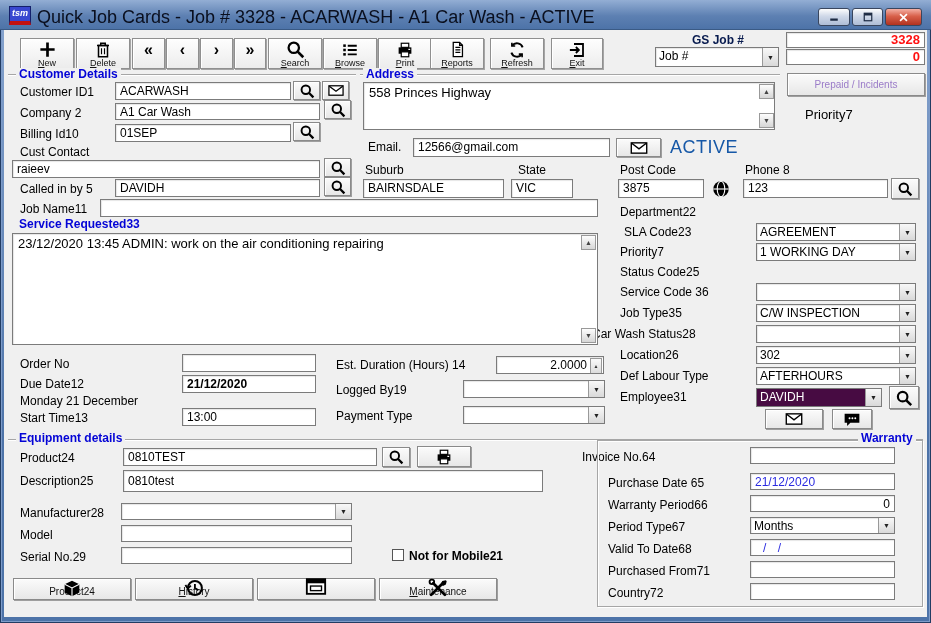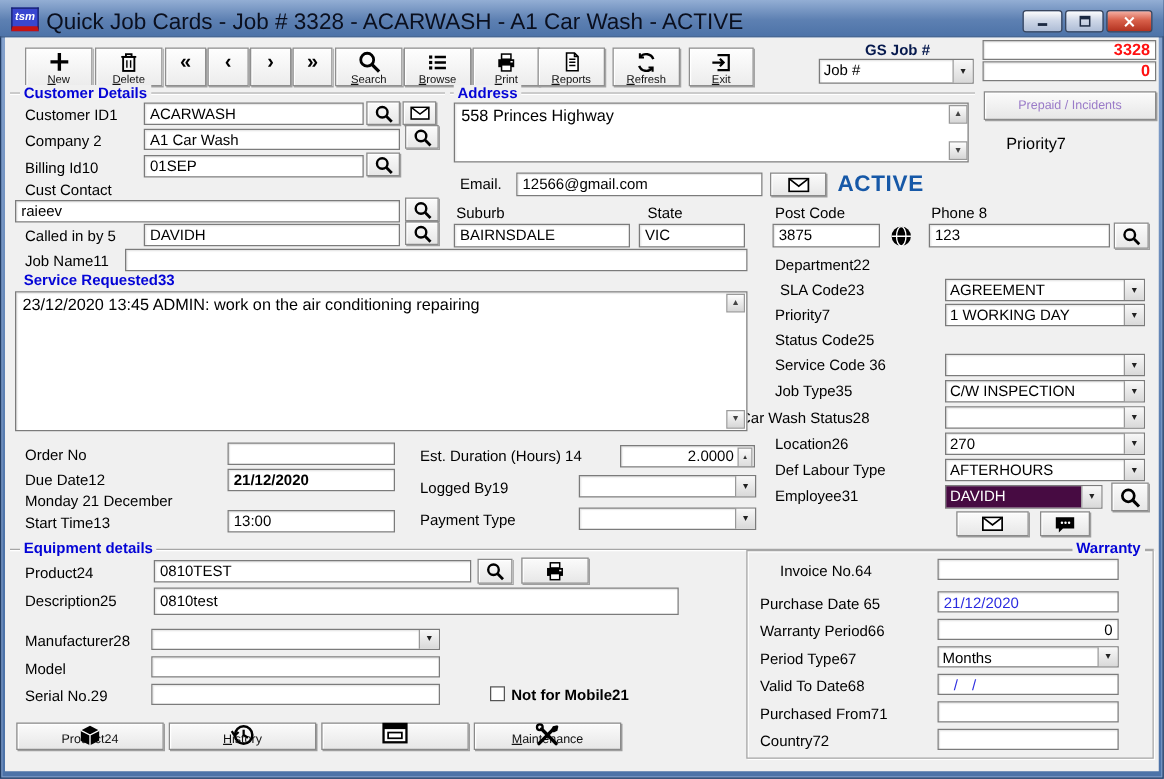--- a/index.html
+++ b/index.html
@@ -24,21 +24,21 @@
   .tbtn .ico{position:absolute;top:1px;left:0;right:0;height:19px;display:flex;align-items:center;justify-content:center}
   .tbtn .cap{position:absolute;bottom:0;left:0;right:0;text-align:center;font-size:9px;color:#111}
   .navg{font-size:16px;font-weight:bold;line-height:16px}
   .ddl{position:absolute;background:#fff;border:1px solid #7b7b7b;box-shadow:inset 1px 1px 1px rgba(0,0,0,.10);z-index:2;display:flex}
   .ddl .val{flex:1;padding:1px 3px;line-height:14px;overflow:hidden;white-space:nowrap}
   .ddl .dda{width:16px;background:linear-gradient(180deg,#f8f8f8,#d9d9d9);border-left:1px solid #999;font-size:7px;color:#222;display:flex;align-items:center;justify-content:center}
   .grn .val{background:var(--status-green,#9ef08a)}
   .pur .val{background:var(--employee-purple,#470b42);color:#fff}
   .red{color:var(--accent-red,#ff1111);font-weight:bold;text-align:right}
   .bluv{color:var(--value-blue,#2b2be0)}
-  .active-txt{position:absolute;font-size:18px;font-weight:700;color:var(--active-blue,#1658a7);letter-spacing:.5px;z-index:2}
+  .active-txt{position:absolute;font-size:18px;font-weight:400;color:var(--active-blue,#1658a7);letter-spacing:.5px;z-index:2}
   .spin{position:absolute;right:1px;top:1px;bottom:1px;width:12px;display:flex;flex-direction:column;z-index:3}
   .spin div{flex:1;background:linear-gradient(180deg,#fafafa,#dcdcdc);border:1px solid #999;font-size:5px;color:#333;display:flex;align-items:center;justify-content:center}
   .chk{position:absolute;width:12px;height:12px;background:#fff;border:1px solid #555;z-index:2}
   .fbtn{position:absolute;top:578px;width:118px;height:22px;background:linear-gradient(180deg,#fbfbfb,#e7e7e7);border:1px solid #8a8a8a;box-shadow:inset 1px 1px 0 #fff, 1px 1px 0 #9e9e9e;z-index:2}
   .fbtn .cap{position:absolute;bottom:2px;left:0;right:0;text-align:center;font-size:10px;color:#111;z-index:1}
   .fbtn .ico{position:absolute;left:0;right:0;top:-2px;display:flex;justify-content:center;z-index:2}
   .qsvg{width:16px;height:16px}
   u{text-decoration:underline}
 </style>
 </head>
@@ -240,21 +240,21 @@
       <svg viewBox="0 0 20 14" style="width:18px;height:12px">
         <rect x="1" y="1" width="18" height="12" fill="#fff" stroke="#000" stroke-width="1.6"></rect>
         <path d="M1.5 1.5L10 8l8.5-6.5" fill="none" stroke="#000" stroke-width="1.6"></path>
       </svg>
     </div>
   <div class="active-txt" style="left:670px;top:137px">ACTIVE</div>
 
   <div class="lbl" style="left:365px;top:164px">Suburb</div>
   <div class="fld" style="left:363px;top:179px;width:141px;height:19px">BAIRNSDALE</div>
   <div class="lbl" style="left:518px;top:164px">State</div>
-  <div class="fld" style="left:511px;top:179px;width:85px;height:19px">VIC</div>
+  <div class="fld" style="left:511px;top:179px;width:62px;height:19px">VIC</div>
   <div class="lbl" style="left:620px;top:164px">Post Code</div>
   <div class="fld" style="left:618px;top:179px;width:86px;height:19px">3875</div>
   <div style="position:absolute;left:712px;top:180px;z-index:2"><svg viewBox="0 0 20 20" style="width:18px;height:18px">
         <circle cx="10" cy="10" r="8.6" fill="#000"></circle>
         <ellipse cx="10" cy="10" rx="4.2" ry="8.6" fill="none" stroke="#fff" stroke-width="1.2"></ellipse>
         <path d="M1.4 10h17.2" stroke="#fff" stroke-width="1.2"></path>
       </svg></div>
   <div class="lbl" style="left:745px;top:164px">Phone 8</div>
   <div class="fld" style="left:743px;top:179px;width:145px;height:19px">123</div>
   <div class="btn3d" style="left:891px;top:178px;width:28px;height:21px">
@@ -293,21 +293,21 @@
     </div>
 
   <div class="lbl" style="left:592px;top:328px">Car Wash Status28</div>
   <div class="ddl" style="left:756px;top:325px;width:160px;height:18px">
       <span class="val"></span>
       <span class="dda">▼</span>
     </div>
 
   <div class="lbl" style="left:620px;top:349px">Location26</div>
   <div class="ddl" style="left:756px;top:346px;width:160px;height:18px">
-      <span class="val">270</span>
+      <span class="val">302</span>
       <span class="dda">▼</span>
     </div>
 
   <div class="lbl" style="left:620px;top:370px">Def Labour Type</div>
   <div class="ddl" style="left:756px;top:367px;width:160px;height:18px">
       <span class="val">AFTERHOURS</span>
       <span class="dda">▼</span>
     </div>
 
   <div class="lbl" style="left:620px;top:391px">Employee31</div>
@@ -402,21 +402,21 @@
 
   <div class="lbl" style="left:20px;top:551px">Serial No.29</div>
   <div class="fld" style="left:121px;top:547px;width:231px;height:17px"></div>
 
   <div class="chk" style="left:392px;top:549px"></div>
   <div class="lbl" style="left:409px;top:550px;font-weight:bold">Not for Mobile21</div>
 
   <div class="gbox" style="left:597px;top:440px;width:326px;height:167px"></div>
   <div class="sect" style="left:858px;top:432px">Warranty</div>
 
-  <div class="lbl" style="left:624px;top:451px">Invoice No.64</div>
+  <div class="lbl" style="left:582px;top:451px">Invoice No.64</div>
   <div class="fld" style="left:750px;top:447px;width:145px;height:17px"></div>
 
   <div class="lbl" style="left:608px;top:477px">Purchase Date 65</div>
   <div class="fld bluv" style="left:750px;top:473px;width:145px;height:17px">21/12/2020</div>
 
   <div class="lbl" style="left:608px;top:499px">Warranty Period66</div>
   <div class="fld" style="left:750px;top:495px;width:145px;height:17px;text-align:right">0</div>
 
   <div class="lbl" style="left:608px;top:521px">Period Type67</div>
   <div class="ddl" style="left:750px;top:517px;width:145px;height:17px">

